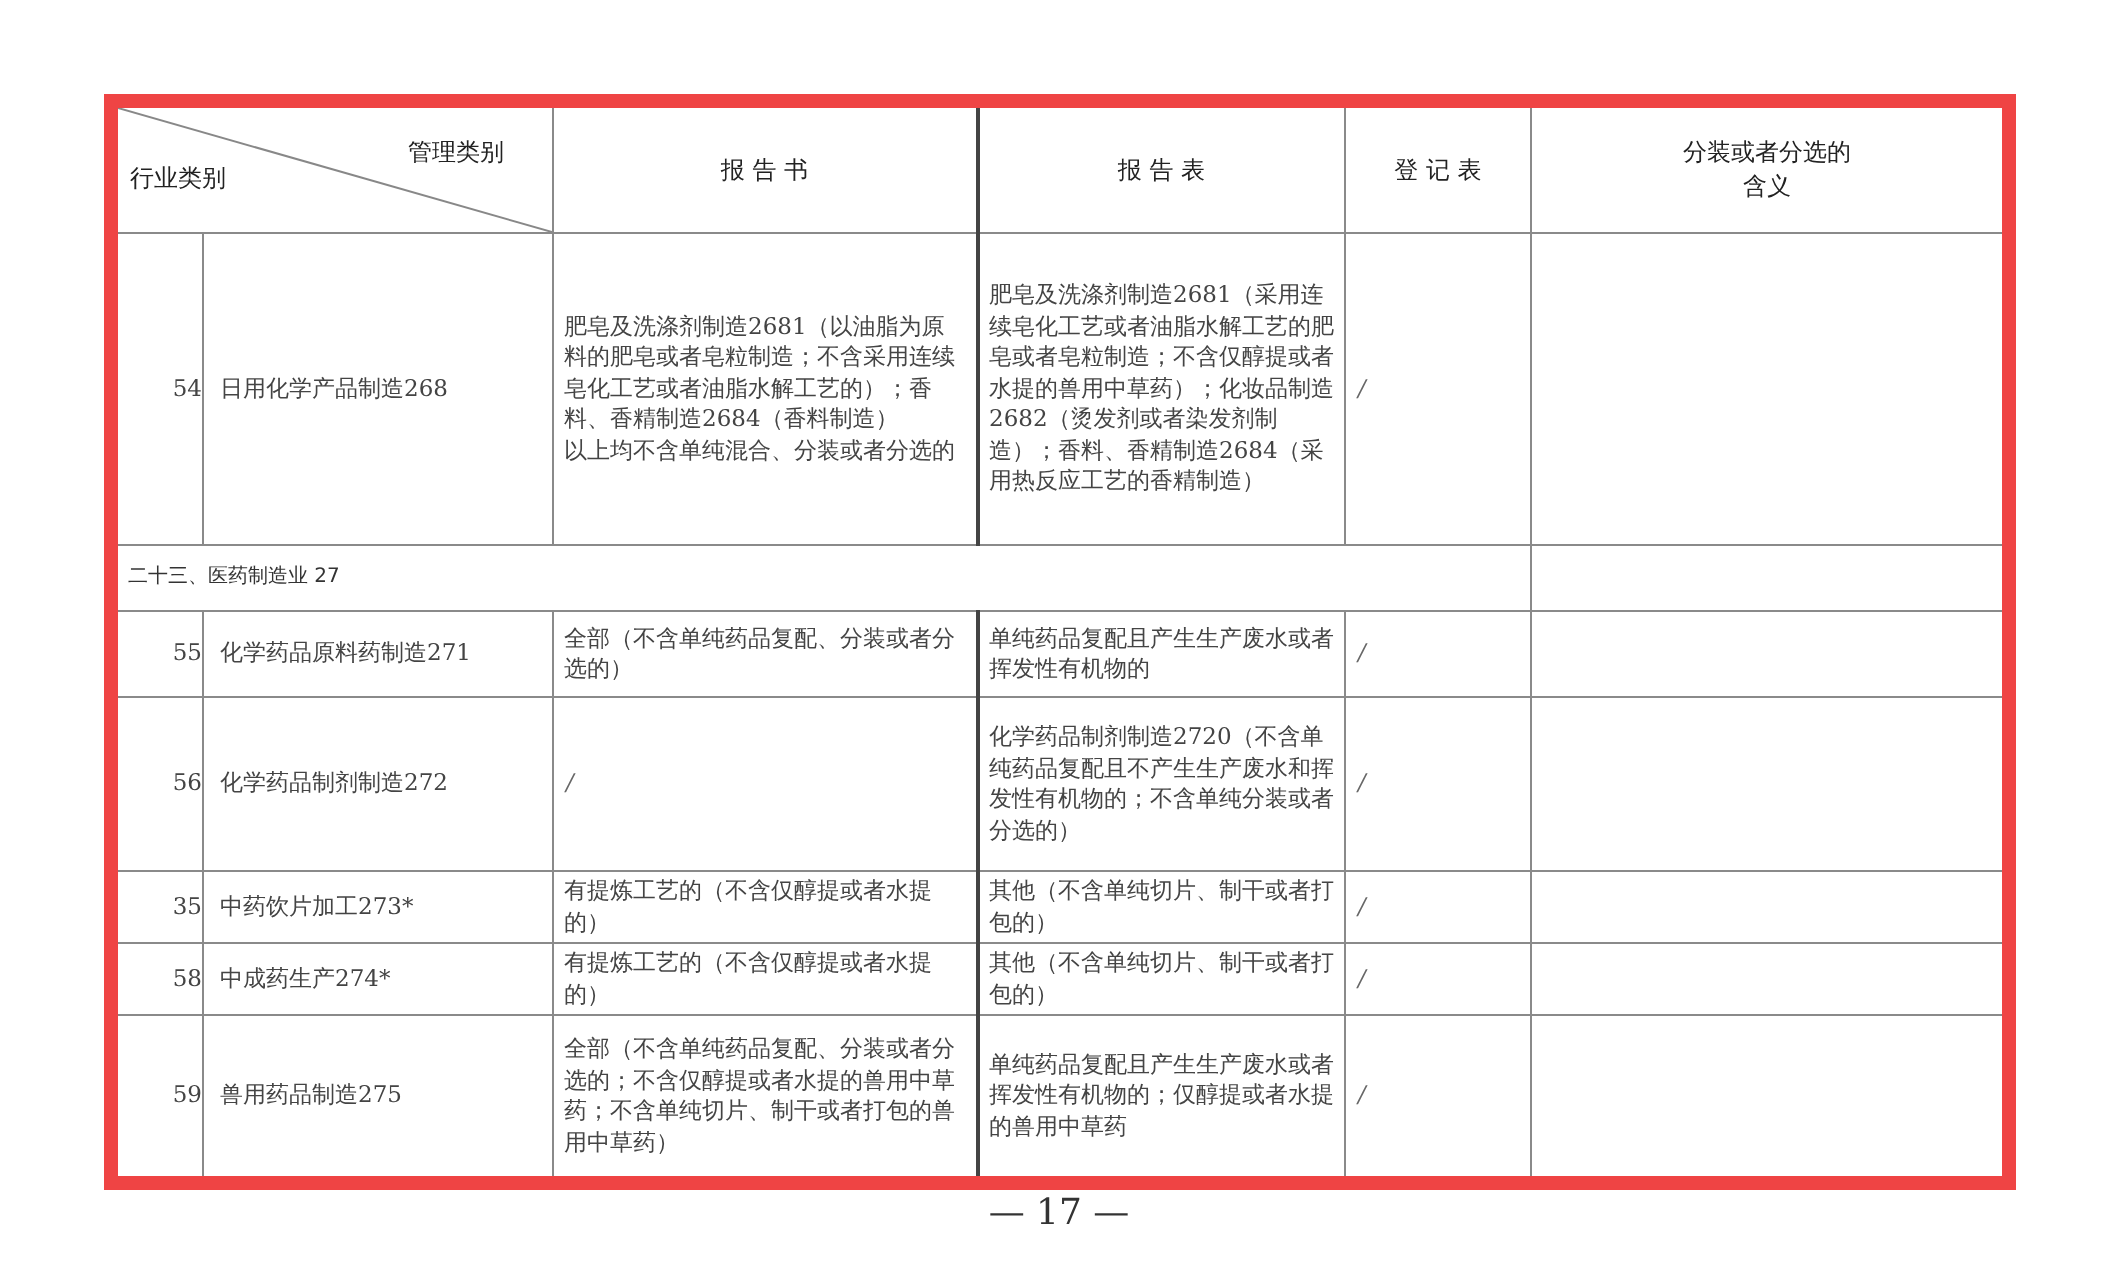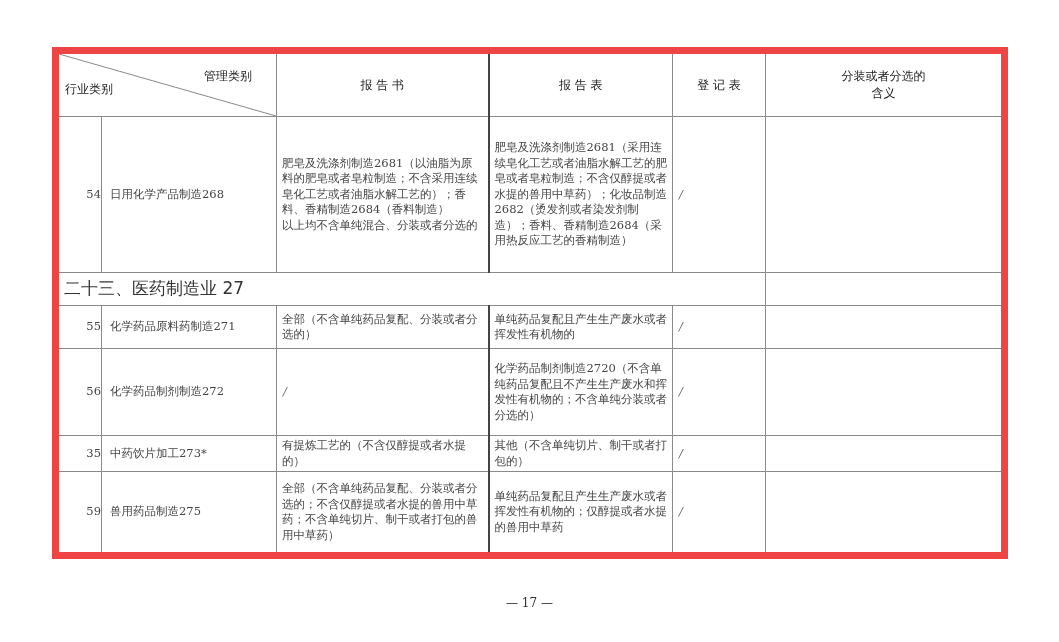--- a/index.html
+++ b/index.html
@@ -13,23 +13,23 @@
   .hdr-row th { height:62px; border-bottom:2px solid #444; }
   .diag { position:relative; padding:0 !important; }
   .diag svg { position:absolute; left:0; top:0; width:100%; height:100%; }
   .diag .tr { position:absolute; right:24px; top:14px; }
   .diag .bl { position:absolute; left:6px; bottom:18px; }
   td { font-size:11.5px; line-height:15.5px; color:#444; }
   td.num { text-align:right; }
   td.name { padding-left:8px !important; }
   td.txt { padding:2px 5px !important; }
   td.slash { padding-left:6px !important; font-style:italic; color:#666; }
-  td.section { padding-left:5px !important; font-family:"DejaVu Sans","Liberation Sans",sans-serif; font-size:17px; color:#333; }
+  td.section { padding-left:5px !important; font-family:"DejaVu Sans","Liberation Sans",sans-serif; font-size:10px; color:#333; }
   .thickr { border-right:2px solid #444 !important; }
-  .footer { position:absolute; left:0; width:1059px; top:596px; text-align:center; font-size:12px; color:#333; }
+  .footer { position:absolute; left:0; width:1059px; top:596px; text-align:center; font-size:18px; color:#333; }
 </style>
 </head>
 <body>
 
 <table class="doc">
   <colgroup>
     <col style="width:46px">
     <col style="width:175px">
     <col style="width:212px">
     <col style="width:184px">
@@ -85,20 +85,28 @@
       <td></td>
     </tr>
     <tr style="height:35px">
       <td class="num">35</td>
       <td class="name">中药饮片加工273*</td>
       <td class="txt thickr">有提炼工艺的（不含仅醇提或者水提的）</td>
       <td class="txt">其他（不含单纯切片、制干或者打包的）</td>
       <td class="slash">/</td>
       <td></td>
     </tr>
+    <tr style="height:36px">
+      <td class="num">58</td>
+      <td class="name">中成药生产274*</td>
+      <td class="txt thickr">有提炼工艺的（不含仅醇提或者水提的）</td>
+      <td class="txt">其他（不含单纯切片、制干或者打包的）</td>
+      <td class="slash">/</td>
+      <td></td>
+    </tr>
     <tr style="height:84px">
       <td class="num">59</td>
       <td class="name">兽用药品制造275</td>
       <td class="txt thickr">全部（不含单纯药品复配、分装或者分选的；不含仅醇提或者水提的兽用中草药；不含单纯切片、制干或者打包的兽用中草药）</td>
       <td class="txt">单纯药品复配且产生生产废水或者挥发性有机物的；仅醇提或者水提的兽用中草药</td>
       <td class="slash">/</td>
       <td></td>
     </tr>
   </tbody>
 </table>

